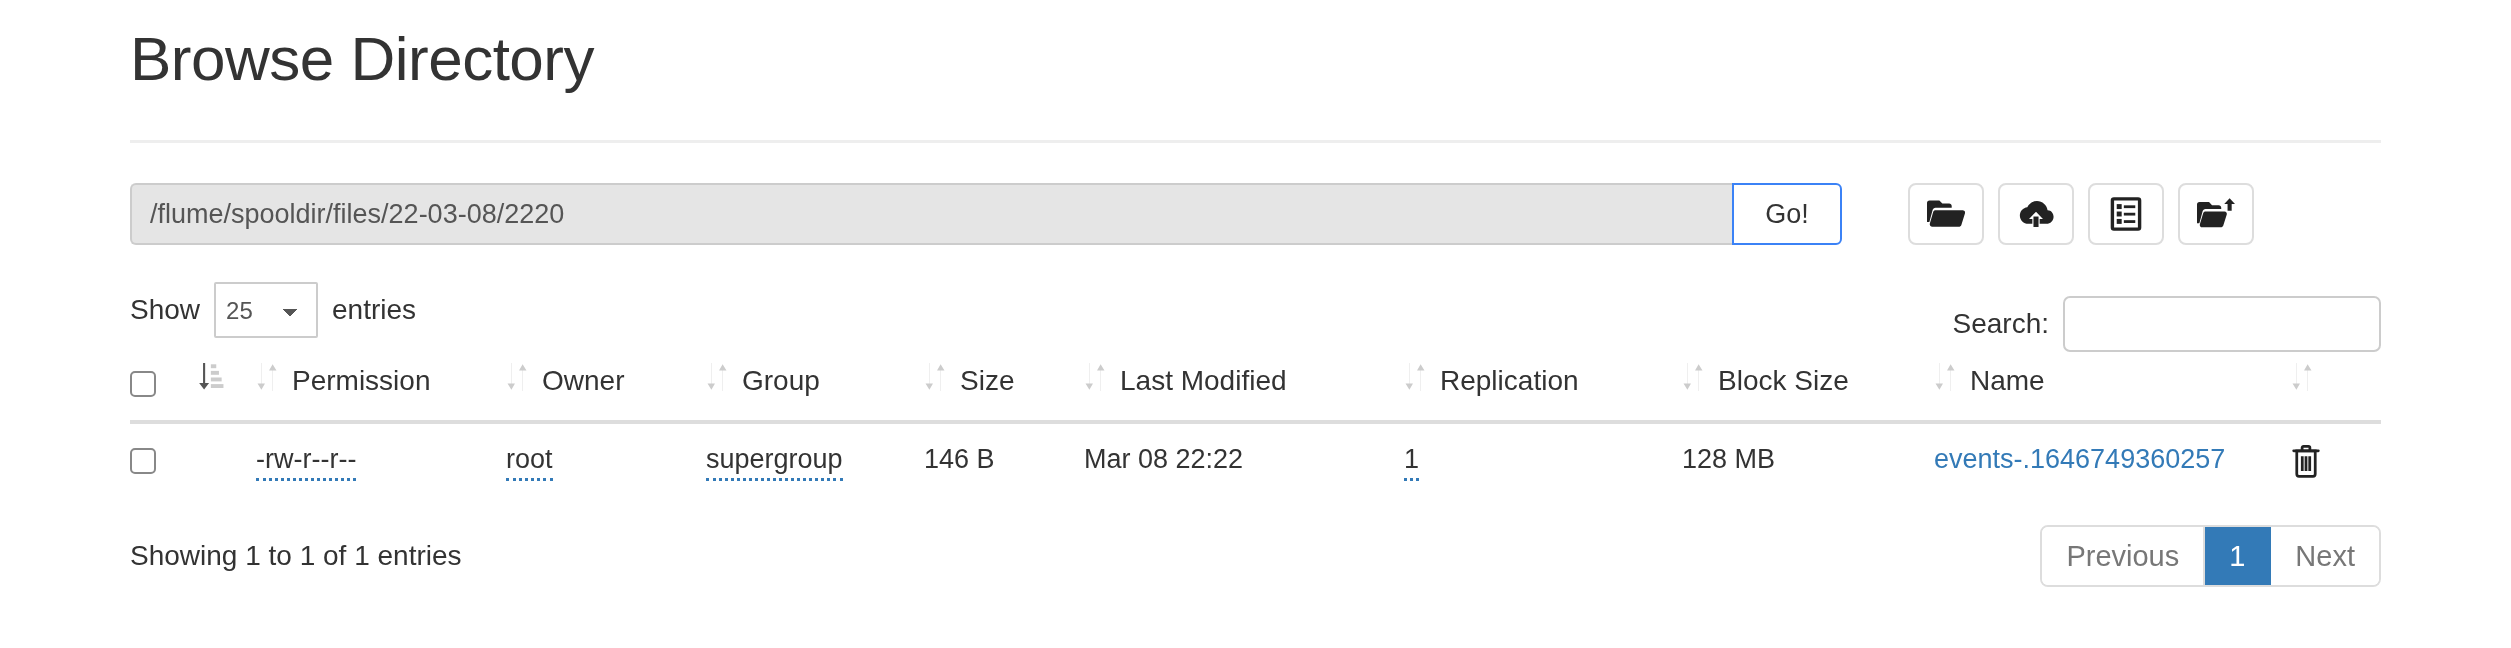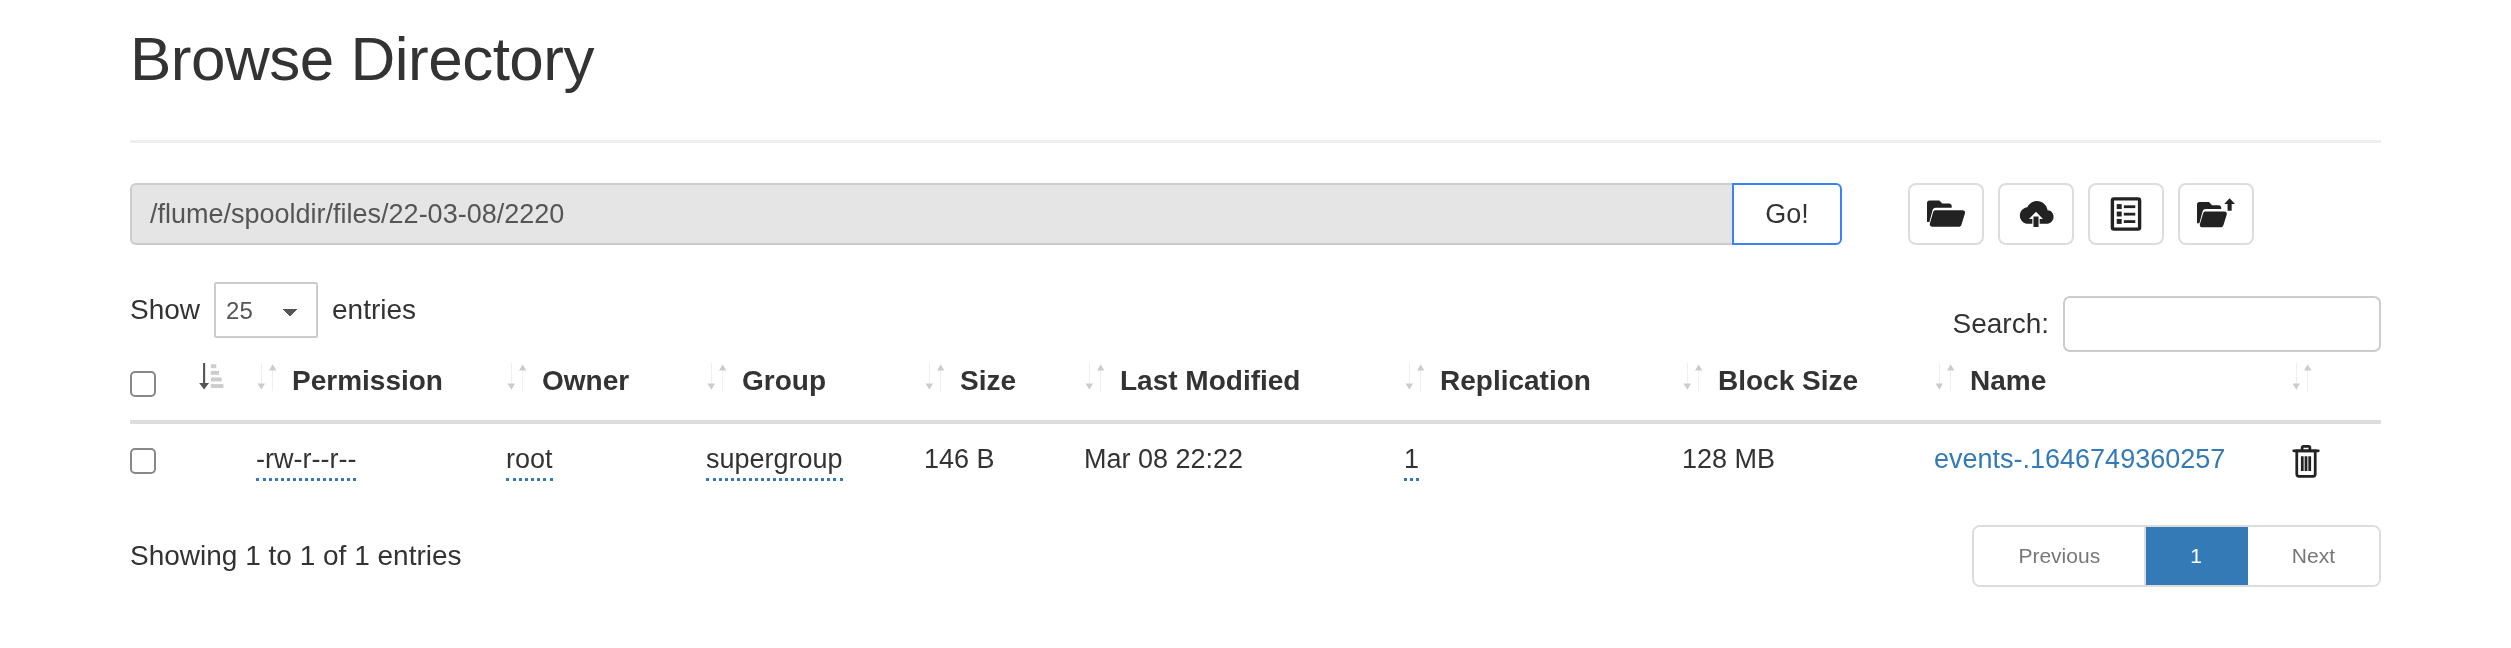--- a/index.html
+++ b/index.html
@@ -146,21 +146,21 @@
   
   table.files {
     width: 100%;
     border-collapse: collapse;
     margin-top: 14px;
     table-layout: fixed;
   }
   table.files thead th {
     text-align: left;
     font-size: 28px;
-    font-weight: bold;
+    font-weight: normal;
     color: #333333;
     padding: 8px 0 22px 0;
     border-bottom: 4px solid #dddddd;
     vertical-align: bottom;
     white-space: nowrap;
   }
   table.files tbody td {
     font-size: 27px;
     color: #333333;
     padding: 20px 0 22px 0;
@@ -228,22 +228,22 @@
     display: flex;
     border: 2px solid #dddddd;
     border-radius: 8px;
     overflow: hidden;
     height: 62px;
   }
   .pg-item {
     display: flex;
     align-items: center;
     justify-content: center;
-    padding: 0 44px;
-    font-size: 21px;
+    padding: 0 24px;
+    font-size: 29px;
     color: #777777;
     background: #ffffff;
     cursor: pointer;
     border-right: 2px solid #dddddd;
   }
   .pg-item:last-child { border-right: 0; }
   .pg-item.active {
     background: #337ab7;
     color: #ffffff;
     border-right-color: #337ab7;

